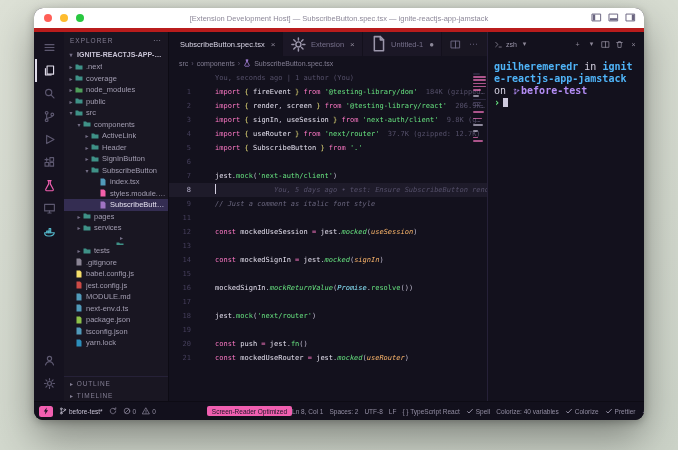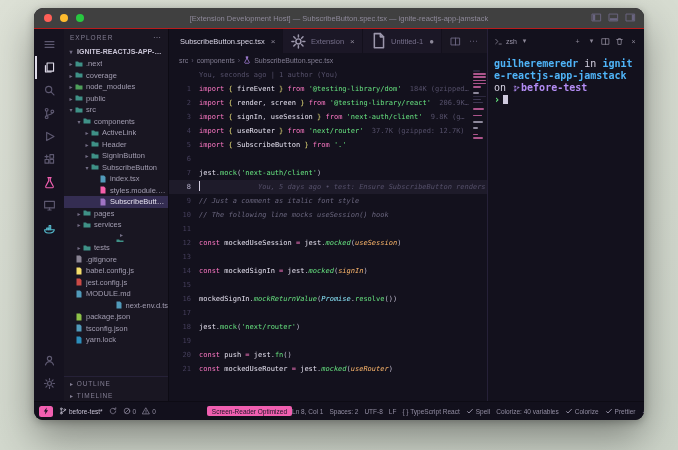--- a/index.html
+++ b/index.html
@@ -1,21 +1,21 @@
 <!DOCTYPE html>
 <html><head>
 <meta charset="utf-8">
 <style>
   html,body{margin:0;padding:0;}
   body{width:678px;height:450px;font-family:"Liberation Sans",sans-serif;-webkit-font-smoothing:antialiased;}
   .desktop{position:relative;width:678px;height:450px;background:linear-gradient(160deg,#dde1d6,#ccd3c8);overflow:hidden;}
   .window{position:absolute;left:34px;top:8px;width:610px;height:412px;background:#14111d;border-radius:9px;overflow:hidden;
           box-shadow:0 18px 40px rgba(0,0,0,.38),0 2px 8px rgba(0,0,0,.25);display:flex;flex-direction:column;}
   
-  .titlebar{height:20px;background:#404040;position:relative;display:flex;align-items:center;flex:0 0 auto;border-bottom:1px solid #b91c1c;}
+  .titlebar{height:20px;background:#ffffff;position:relative;display:flex;align-items:center;flex:0 0 auto;border-bottom:4px solid #b91c1c;}
   .lights{position:absolute;left:10px;top:6px;display:flex;gap:8px;}
   .light{width:8px;height:8px;border-radius:50%;}
   .l-close{background:#ff5f57}.l-min{background:#febc2e}.l-zoom{background:#28c840}
   .wtitle{position:absolute;left:0;right:0;text-align:center;font-size:7.5px;color:#8d8899;white-space:nowrap;overflow:hidden;text-overflow:ellipsis;padding:0 90px;}
   .tb-actions{position:absolute;right:8px;top:4px;display:flex;gap:6px;color:#6a6580;}
   .tb-actions .icn{width:11px;height:11px;}
   
   .main{display:flex;flex:1 1 auto;min-height:0;}
   
   .activity{width:30px;flex:0 0 auto;background:#15121f;display:flex;flex-direction:column;align-items:center;padding:4px 0 6px;}
@@ -43,21 +43,21 @@
   .tab{display:flex;align-items:center;gap:4px;padding:0 7px;font-size:7.5px;color:#766f8a;background:#1b1726;border-right:1px solid #13101c;white-space:nowrap;}
   .tab.active{background:#13111d;color:#d9d5e6;}
   .tab-icon{display:flex;}
   .tab-close{font-size:8px;color:#8d8899;margin-left:2px;}
   .tab-actions{margin-left:auto;display:flex;align-items:center;gap:7px;padding:0 8px;color:#6a6580;}
   .tab-actions .icn{width:11px;height:11px;font-size:9px;line-height:11px;}
   .breadcrumb{height:14px;flex:0 0 auto;display:flex;align-items:center;gap:3px;padding:0 10px;font-size:7px;color:#837e93;white-space:nowrap;overflow:hidden;}
   .crumb-sep{color:#5f5a72;font-size:7px;}
   .breadcrumb .icn{width:8px;height:8px;display:inline-flex;}
   .code-wrap{flex:1 1 auto;position:relative;overflow:hidden;font-family:"DejaVu Sans Mono",monospace;font-size:7px;line-height:14px;padding-top:1px;}
-  .cl{height:14px;display:flex;white-space:pre;}
+  .cl{height:14px;display:flex;white-space:pre;gap:16px;}
   .cl.active{background:rgba(185,175,225,.07);}
   .ln{flex:0 0 auto;width:22px;text-align:right;padding-right:8px;color:#453f5c;}
   .cl.active .ln{color:#b9b3cf;}
   .ct{flex:1 1 auto;overflow:hidden;}
   .caret{display:inline-block;width:1px;height:10px;background:#d5d0e2;vertical-align:-2px;margin-right:-1px;}
   .tk-kw{color:#ff79c6}.tk-br{color:#e7de79}.tk-id{color:#e4e0ee}.tk-pn{color:#bdb8cc}
   .tk-fn{color:#67e480}.tk-fni{color:#67e480;font-style:italic}.tk-str{color:#67e480}
   .tk-arg{color:#ffb86c;font-style:italic}.tk-bi{color:#8be9fd;font-style:italic}
   .tk-cm{color:#6a667e;font-style:italic}.tk-cost{color:#55506a}
   .tk-lens{color:#55506a}.tk-blame{color:#55506a;font-style:italic}
@@ -408,21 +408,21 @@
             </div>
             <div class="tree-row" style="padding-left: 3px;">
               <span class="tw-chev"></span>
               <span class="tree-ico">
                 <svg viewBox="0 0 14 16">
                   <path fill="#519aba" d="M2 1h7l3 3v11H2z"></path>
                 </svg>
               </span>
               <span class="lbl">MODULE.md</span>
             </div>
-            <div class="tree-row" style="padding-left: 3px; justify-content: flex-end;">
+            <div class="tree-row" style="padding-left: 3px;">
               <span class="tw-chev"></span>
               <span class="tree-ico">
                 <svg viewBox="0 0 14 16">
                   <path fill="#519aba" d="M2 1h7l3 3v11H2z"></path>
                 </svg>
               </span>
               <span class="lbl">next-env.d.ts</span>
             </div>
             <div class="tree-row" style="padding-left: 3px;">
               <span class="tw-chev"></span>
@@ -524,21 +524,20 @@
               <div class="cl"><span class="ln"></span><span class="ct"><span class="tk-lens">You, seconds ago | 1 author (You)</span></span></div>
               <div class="cl"><span class="ln">1</span><span class="ct"><span class="tk-kw">import </span><span class="tk-br">{ </span><span class="tk-id">fireEvent</span><span class="tk-br"> }</span><span class="tk-kw"> from </span><span class="tk-str">'@testing-library/dom'</span><span class="tk-cost">  184K (gzipped…</span></span></div>
               <div class="cl"><span class="ln">2</span><span class="ct"><span class="tk-kw">import </span><span class="tk-br">{ </span><span class="tk-id">render</span><span class="tk-pn">, </span><span class="tk-id">screen</span><span class="tk-br"> }</span><span class="tk-kw"> from </span><span class="tk-str">'@testing-library/react'</span><span class="tk-cost">  206.9K…</span></span></div>
               <div class="cl"><span class="ln">3</span><span class="ct"><span class="tk-kw">import </span><span class="tk-br">{ </span><span class="tk-id">signIn</span><span class="tk-pn">, </span><span class="tk-id">useSession</span><span class="tk-br"> }</span><span class="tk-kw"> from </span><span class="tk-str">'next-auth/client'</span><span class="tk-cost">  9.8K (g…</span></span></div>
               <div class="cl"><span class="ln">4</span><span class="ct"><span class="tk-kw">import </span><span class="tk-br">{ </span><span class="tk-id">useRouter</span><span class="tk-br"> }</span><span class="tk-kw"> from </span><span class="tk-str">'next/router'</span><span class="tk-cost">  37.7K (gzipped: 12.7K)</span></span></div>
               <div class="cl"><span class="ln">5</span><span class="ct"><span class="tk-kw">import </span><span class="tk-br">{ </span><span class="tk-id">SubscribeButton</span><span class="tk-br"> }</span><span class="tk-kw"> from </span><span class="tk-str">'.'</span></span></div>
               <div class="cl"><span class="ln">6</span><span class="ct"></span></div>
               <div class="cl"><span class="ln">7</span><span class="ct"><span class="tk-id">jest</span><span class="tk-pn">.</span><span class="tk-fn">mock</span><span class="tk-pn">(</span><span class="tk-str">'next-auth/client'</span><span class="tk-pn">)</span></span></div>
               <div class="cl active"><span class="ln">8</span><span class="ct"><span class="caret"></span><span class="tk-blame">              You, 5 days ago • test: Ensure SubscribeButton renders a</span></span></div>
               <div class="cl"><span class="ln">9</span><span class="ct"><span class="tk-cm">// Just a comment as italic font style</span></span></div>
-              <div class="cl"><span class="ln">10</span><span class="ct"><span class="tk-cm">// The following line mocks useSession() hook</span></span></div>
               <div class="cl"><span class="ln">11</span><span class="ct"></span></div>
               <div class="cl"><span class="ln">12</span><span class="ct"><span class="tk-kw">const </span><span class="tk-id">mockedUseSession</span><span class="tk-kw"> = </span><span class="tk-id">jest</span><span class="tk-pn">.</span><span class="tk-fni">mocked</span><span class="tk-pn">(</span><span class="tk-arg">useSession</span><span class="tk-pn">)</span></span></div>
               <div class="cl"><span class="ln">13</span><span class="ct"></span></div>
               <div class="cl"><span class="ln">14</span><span class="ct"><span class="tk-kw">const </span><span class="tk-id">mockedSignIn</span><span class="tk-kw"> = </span><span class="tk-id">jest</span><span class="tk-pn">.</span><span class="tk-fni">mocked</span><span class="tk-pn">(</span><span class="tk-arg">signIn</span><span class="tk-pn">)</span></span></div>
               <div class="cl"><span class="ln">15</span><span class="ct"></span></div>
               <div class="cl"><span class="ln">16</span><span class="ct"><span class="tk-id">mockedSignIn</span><span class="tk-pn">.</span><span class="tk-fni">mockReturnValue</span><span class="tk-pn">(</span><span class="tk-bi">Promise</span><span class="tk-pn">.</span><span class="tk-fn">resolve</span><span class="tk-pn">())</span></span></div>
               <div class="cl"><span class="ln">17</span><span class="ct"></span></div>
               <div class="cl"><span class="ln">18</span><span class="ct"><span class="tk-id">jest</span><span class="tk-pn">.</span><span class="tk-fn">mock</span><span class="tk-pn">(</span><span class="tk-str">'next/router'</span><span class="tk-pn">)</span></span></div>
               <div class="cl"><span class="ln">19</span><span class="ct"></span></div>
               <div class="cl"><span class="ln">20</span><span class="ct"><span class="tk-kw">const </span><span class="tk-id">push</span><span class="tk-kw"> = </span><span class="tk-id">jest</span><span class="tk-pn">.</span><span class="tk-fn">fn</span><span class="tk-pn">()</span></span></div>

